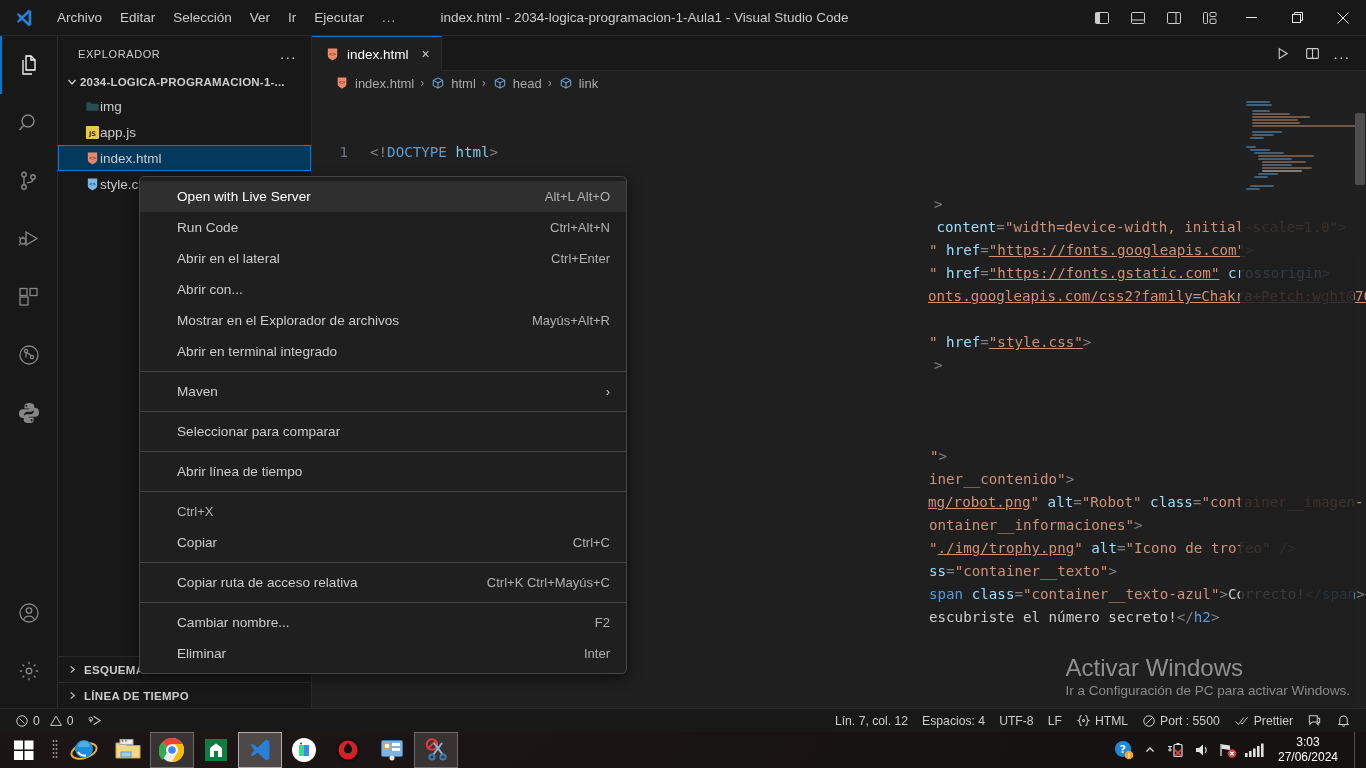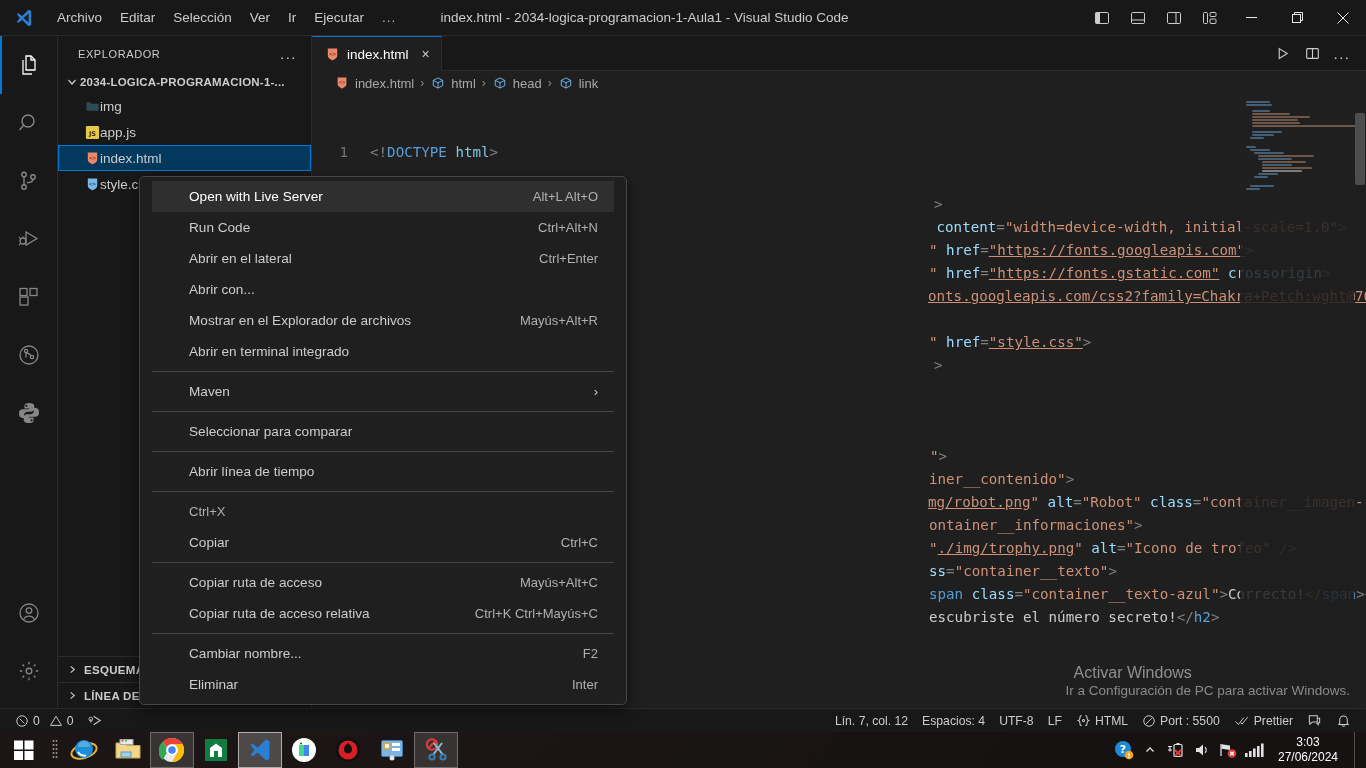--- a/index.html
+++ b/index.html
@@ -139,38 +139,38 @@
   }
   .mm-line { height:2px; margin-bottom:1px; border-radius:1px; }
   .scrollbar-v {
     position:absolute; right:0; top:0; width:12px; bottom:0; background:transparent;
   }
   .scrollbar-thumb { position:absolute; right:1px; top:18px; width:10px; height:72px; background:#4d4d4d; border-radius:2px;}
 
   .watermark {
     position:absolute; right:16px; bottom:10px; text-align:left; color:#7a7a7a; pointer-events:none;
   }
-  .wm-title { font-size:16px; color:#8f8f8f;margin-left:8px; }
+  .wm-title { font-size:24px; color:#8f8f8f; }
   .wm-sub { font-size:13.5px; color:#8a8a8a; margin-top:1px; }
 
   
   .statusbar {
     height:24px; flex:0 0 24px; background:#181818; display:flex; align-items:center;
     font-size:12.2px; color:#cccccc; border-top:1px solid #2b2b2b;
   }
   .sbi { display:flex; align-items:center; gap:4px; padding:0 7px; height:24px; white-space:nowrap; }
   .sb-left { display:flex; align-items:center; padding-left:8px; }
   .sb-right { margin-left:auto; display:flex; align-items:flex-end; padding-right:8px; }
 
   
   .ctxmenu {
     position:absolute; left:139px; top:176px; width:488px;
     background:#1f1f1f; border:1px solid #454545; border-radius:5px;
     box-shadow: 0 4px 14px rgba(0,0,0,.55);
-    padding:4px 12px; z-index:50; font-size:13.6px; color:#cccccc;
+    padding:4px 0; z-index:50; font-size:13.6px; color:#cccccc;
   }
   .cm-item {
     height:31px; display:flex; align-items:center; padding:0 16px 0 37px; white-space:nowrap;
   }
   .cm-item.highlight { background:#2f2f2f; color:#ffffff; }
   .cm-label { flex:1; }
   .cm-key { color:#b0b0b0; font-size:13px; }
   .cm-arrow { color:#cccccc; font-size:13px; }
   .cm-sep { height:1px; background:#454545; margin:4px 0; }
 
@@ -695,24 +695,20 @@
       <span class="cm-key">Ctrl+X</span>
     </div>
     <div class="cm-item">
       <span class="cm-label">Copiar</span>
       <span class="cm-key">Ctrl+C</span>
     </div>
 
     <div class="cm-sep"></div>
 
     <div class="cm-item">
-      <span class="cm-label">Copiar ruta de acceso</span>
-      <span class="cm-key">Mayús+Alt+C</span>
-    </div>
-    <div class="cm-item">
       <span class="cm-label">Copiar ruta de acceso relativa</span>
       <span class="cm-key">Ctrl+K Ctrl+Mayús+C</span>
     </div>
 
     <div class="cm-sep"></div>
 
     <div class="cm-item">
       <span class="cm-label">Cambiar nombre...</span>
       <span class="cm-key">F2</span>
     </div>

